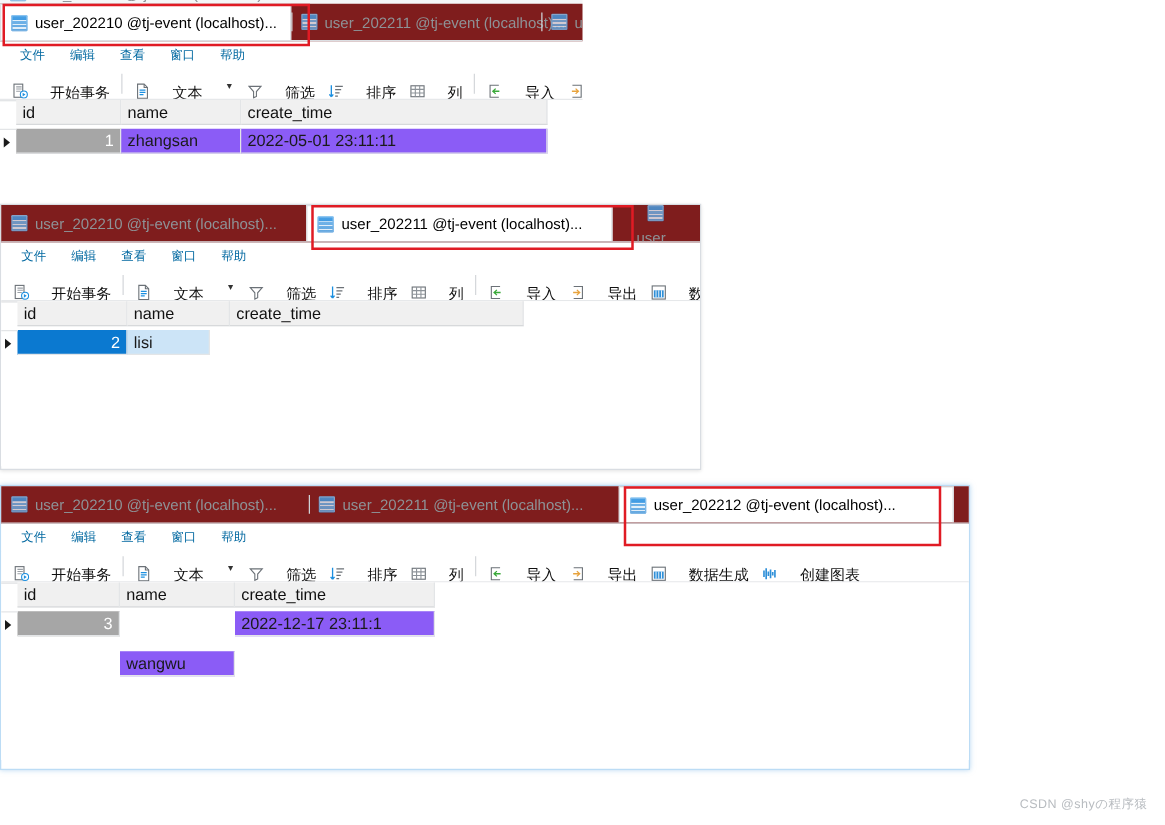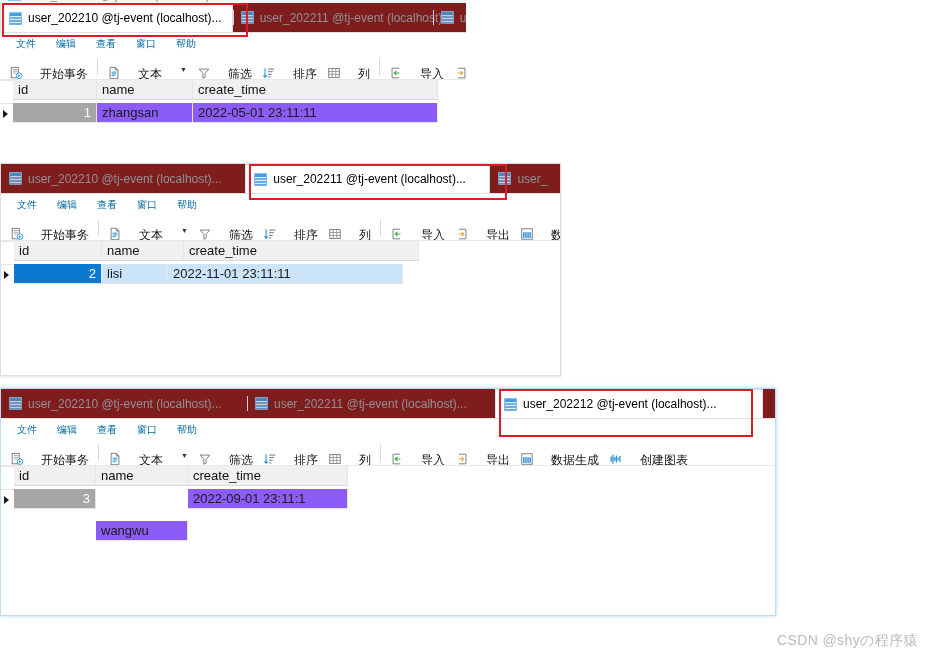--- a/index.html
+++ b/index.html
@@ -201,21 +201,21 @@
     box-sizing: border-box;
     pointer-events: none;
     z-index: 40;
   }
 
   
   .watermark {
     position: absolute;
     right: 14px;
     bottom: 10px;
-    font-size: 14px;
+    font-size: 10px;
     color: #b8bcc0;
     letter-spacing: .4px;
     z-index: 50;
   }
 </style>
 </head>
 <body>
 
 <div class="window w1">
 
@@ -335,21 +335,21 @@
 <div class="window w2">
   <div class="tabstrip">
     <div class="tab inactive" style="width:246px;">
       <span class="tab-icon"></span>
       <span>user_202210 @tj-event (localhost)...</span>
     </div>
     <div class="tab active" style="width:247px;">
       <span class="tab-icon"></span>
       <span>user_202211 @tj-event (localhost)...</span>
     </div>
-    <div class="tab inactive" style="width:70px;">
+    <div class="tab inactive" style="width:70px;flex-direction:column;">
       <span class="tab-icon"></span>
       <span>user_</span>
     </div>
   </div>
 
   <div class="menubar">
     <div class="menu-item">文件</div>
     <div class="menu-item">编辑</div>
     <div class="menu-item">查看</div>
     <div class="menu-item">窗口</div>
@@ -431,21 +431,20 @@
     <div class="grid-row header">
       <div class="gutter"></div>
       <div class="cell" style="width:88px;">id</div>
       <div class="cell" style="width:82px;">name</div>
       <div class="cell" style="width:235px;">create_time</div>
     </div>
     <div class="grid-row selrow sel-blue">
       <div class="gutter"></div>
       <div class="cell num" style="width:88px;">2</div>
       <div class="cell" style="width:66px;">lisi</div>
-      <div class="cell" style="width:235px;">2022-11-01 23:11:11</div>
     </div>
     <div class="grid-body-fill" style="height:86px;"></div>
   </div>
 </div>
 
 <div class="window w3">
   <div class="tabstrip">
     <div class="tab inactive" style="width:246px;">
       <span class="tab-icon"></span>
       <span>user_202210 @tj-event (localhost)...</span>
@@ -543,21 +542,21 @@
     <div class="grid-row header">
       <div class="gutter"></div>
       <div class="cell" style="width:82px;">id</div>
       <div class="cell" style="width:92px;">name</div>
       <div class="cell" style="width:160px;">create_time</div>
     </div>
     <div class="grid-row selrow sel-gray">
       <div class="gutter"></div>
       <div class="cell num" style="width:82px;">3</div>
       <div class="cell" style="width:92px;margin-top:32px;">wangwu</div>
-      <div class="cell" style="width:160px;">2022-09-01 23:11:1</div>
+      <div class="cell" style="width:160px;">2022-12-17 23:11:1</div>
     </div>
     <div class="grid-body-fill" style="height:96px;"></div>
   </div>
 </div>
 
 <div class="redbox" style="left:2px;  top:3px;   width:246px; height:34px;"></div>
 <div class="redbox" style="left:249px; top:164px; width:258px; height:36px;"></div>
 <div class="redbox" style="left:499px; top:389px; width:254px; height:48px;"></div>
 
 <div class="watermark">CSDN @shyの程序猿</div>

